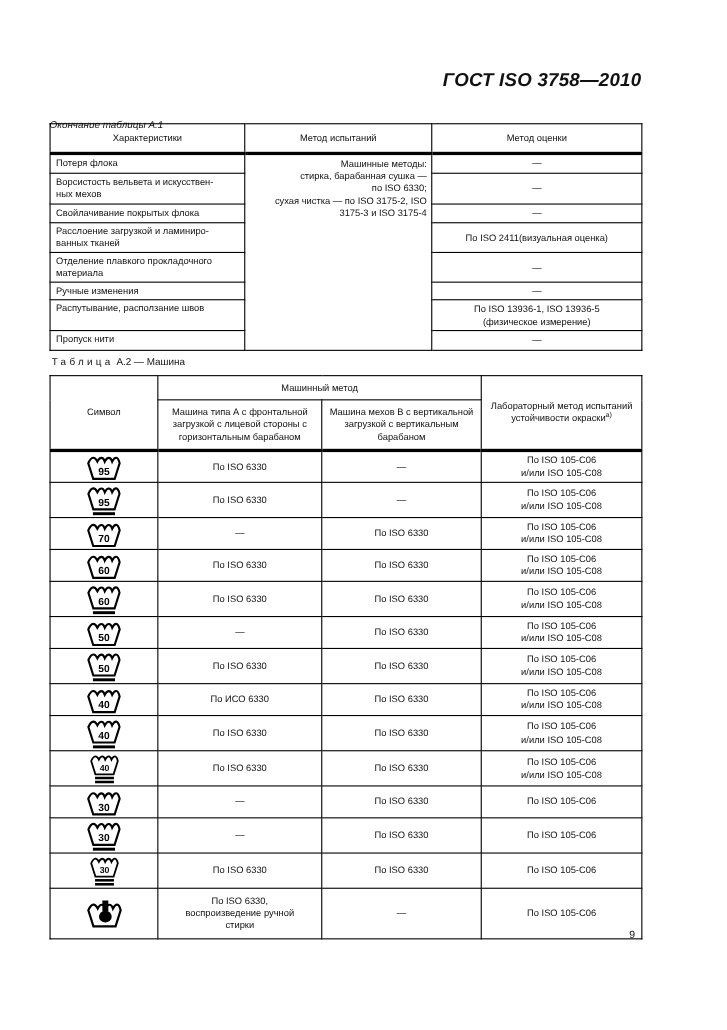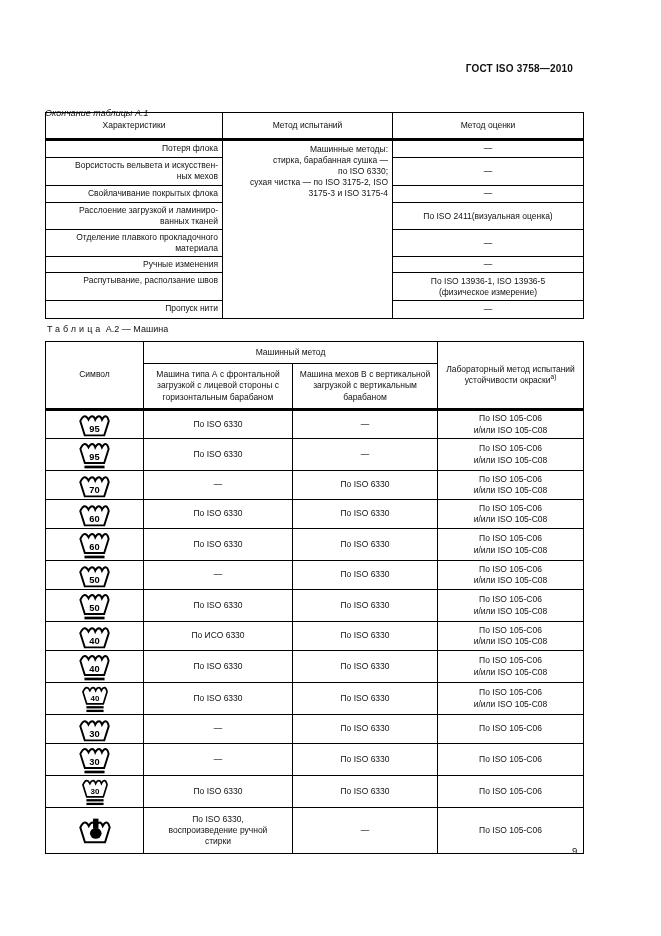--- a/index.html
+++ b/index.html
@@ -3,42 +3,42 @@
 <meta charset="utf-8">
 <style>
   * { margin:0; padding:0; box-sizing:border-box; }
   html,body { background:#e8e8e8; }
   .page {
     position:relative; width:661px; height:936px; background:#ffffff;
     font-family:"Liberation Sans", sans-serif; color:#111;
     margin:0 auto; overflow:hidden;
   }
   .doc-header {
-    position:absolute; top:63px; right:88px;
-    font-size:10px; font-weight:bold; letter-spacing:.2px;
+    position:absolute; top:63px; right:78px;
+    font-size:17px; font-weight:bold; letter-spacing:.2px;font-style:italic;
   }
   .a1-caption {
     position:absolute; top:108px; left:45px;
     font-size:9px; font-style:italic;
   }
   .a2-caption {
     position:absolute; top:324px; left:47px; font-size:9px;
   }
   .a2-caption .spaced { letter-spacing:3px; }
   .page-number {
     position:absolute; top:845px; left:572px; font-size:9.5px;
   }
   table { border-collapse:collapse; table-layout:fixed; }
   td, th { border:1px solid #000; font-size:8.5px; line-height:1.3; font-weight:normal; }
   .tbl-a1 { position:absolute; top:112px; left:45px; width:538px;border-radius:16px; }
   .tbl-a2 { position:absolute; top:341px; left:45px; width:538px; }
   thead th { text-align:center; vertical-align:middle; padding:2px 4px; }
   .thick-bottom { border-bottom:3px solid #000 !important; }
   .pre { white-space:pre-line; }
-  .tbl-a1 td.char { text-align:right; vertical-align:top; padding:2px 4px 2px 5px; }
+  .tbl-a1 td.char { text-align:left; vertical-align:top; padding:2px 4px 2px 5px; }
   .tbl-a1 td.method { text-align:right; vertical-align:top; padding:3px 4px 2px 6px; white-space:pre-line; }
   .tbl-a1 td.eval { text-align:center; vertical-align:middle; padding:1px 4px; white-space:pre-line; }
   .tbl-a2 td { text-align:center; vertical-align:middle; padding:1px 4px; white-space:pre-line; }
   .tbl-a2 td.sym { padding:1px 0; }
   .tbl-a2 td.sym svg { display:block; margin:0 auto; }
   sup.fn { font-size:6.5px; vertical-align:super; line-height:0; }
 </style>
 </head>
 <body>
 

